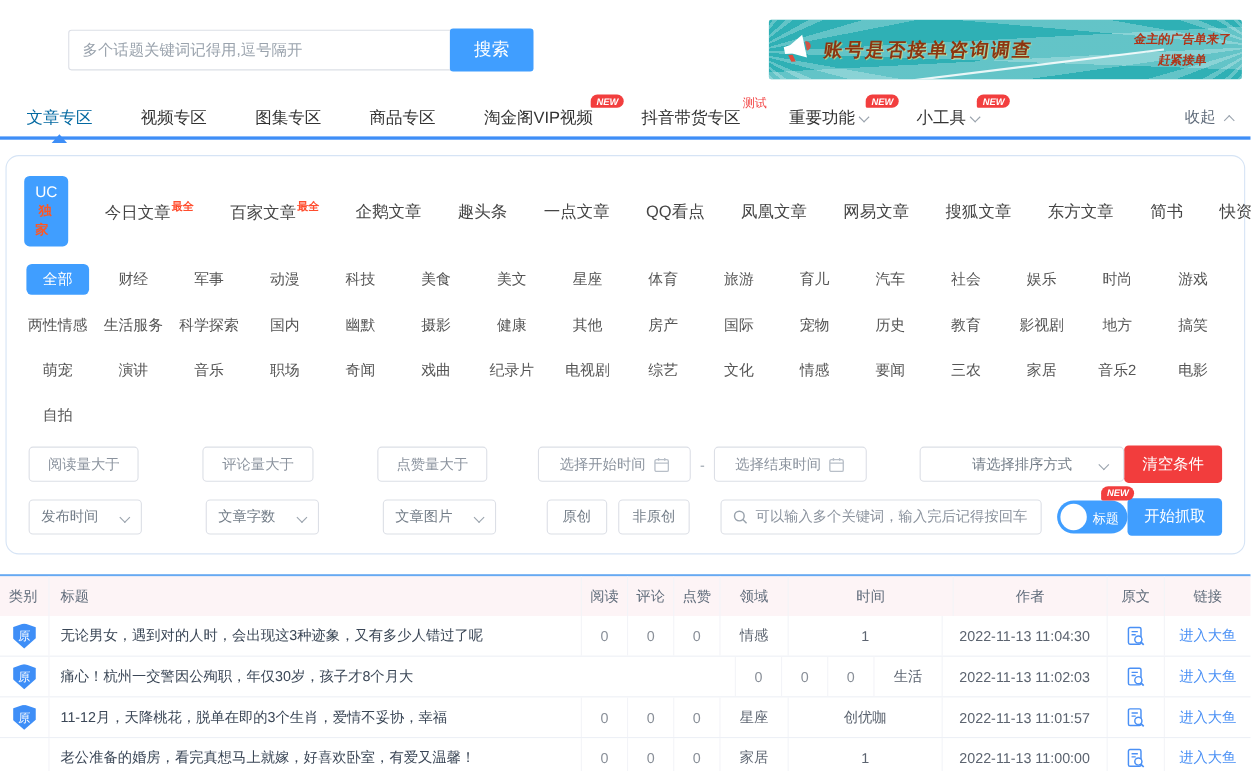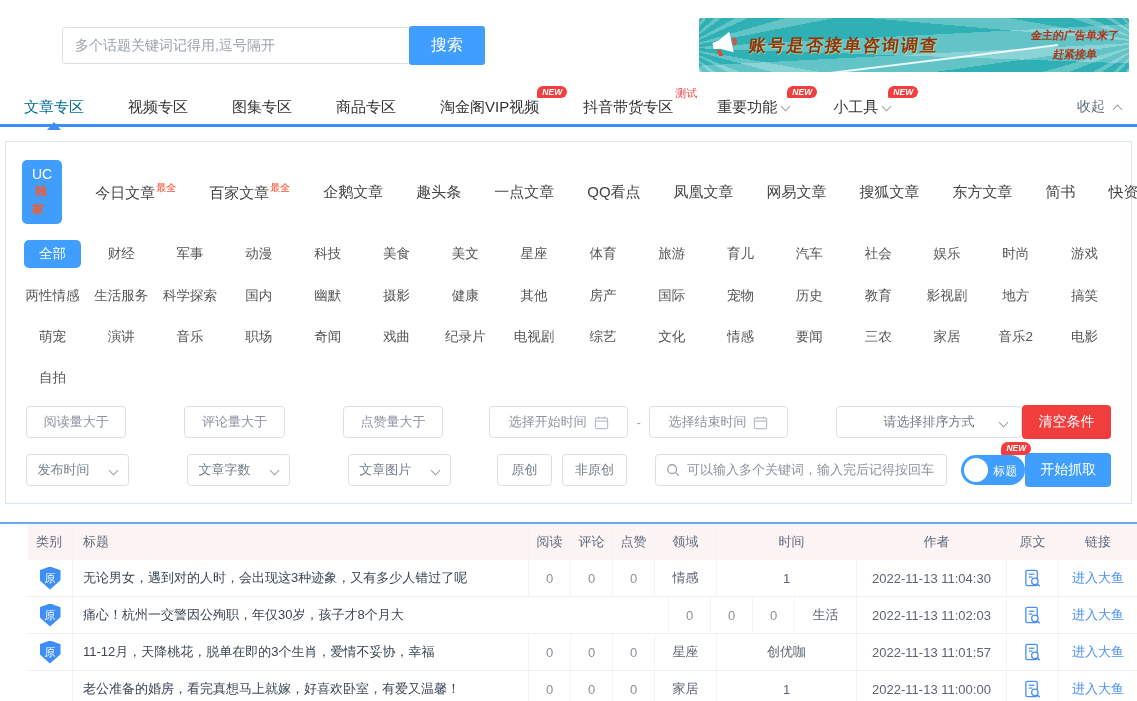--- a/index.html
+++ b/index.html
@@ -42,25 +42,25 @@
   .badge-new { position:absolute; top:-12px; right:-28px; background:#f23e3e; color:#fff;
     font-size:8.5px; font-style:italic; font-weight:700; padding:2px 5px;
     border-radius:8px 8px 8px 2px; line-height:1; }
   .badge-test { position:absolute; top:-12px; right:-24px; color:#f23e3e; font-size:11px; }
   .caret { display:inline-block; width:7px; height:7px; border-right:1.5px solid #9aa3ad;
     border-bottom:1.5px solid #9aa3ad; transform:rotate(45deg); margin-left:5px; vertical-align:2px; }
   .caret.up { transform:rotate(-135deg); vertical-align:-2px; }
   .nav-collapse { margin-left:auto; font-size:14px; color:#5f6b7a; cursor:pointer; white-space:nowrap; }
 
   
-  .filter-panel { margin:14px 5px 0; border:1px solid #d6e4f5; border-radius:0;
+  .filter-panel { margin:14px 5px 0; border:1px solid #d6e4f5; border-radius:12px;
     padding:10px 10px 16px; }
   .sources-row { display:flex; align-items:center; gap:33px; padding:8px 6px 12px; font-size:15px; color:#454545; }
   .source-item { position:relative; cursor:pointer; white-space:nowrap; }
-  .source-item .sup { color:#ff4d2e; font-size:10px; font-weight:400; vertical-align:7px; margin-left:1px; }
+  .source-item .sup { color:#ff4d2e; font-size:10px; font-weight:700; vertical-align:7px; margin-left:1px; }
   .source-pill { background:#409eff; color:#fff; border-radius:5px; padding:6px 10px;
     font-size:14px; cursor:pointer; }
   .source-pill .uc-badge { color:#ff5722; font-size:12px; font-weight:700; margin-left:3px; }
   .categories { display:grid; grid-template-columns:repeat(16,1fr); row-gap:15px;
     justify-items:center; align-items:center; margin:4px 2px 6px; font-size:13.5px; color:#555; }
   .cat { cursor:pointer; padding:4px 0; white-space:nowrap; }
   .cat.active { background:#409eff; color:#fff; border-radius:5px; padding:5px 15px; }
 
   .filter-row { display:flex; align-items:center; margin:14px 4px 0; }
   .f-box { height:32px; border:1px solid #dcdfe6; border-radius:4px; background:#fff;
@@ -82,21 +82,21 @@
     flex:0 0 auto; cursor:pointer; }
   .toggle .knob { position:absolute; left:3px; top:3px; width:24px; height:24px;
     background:#fff; border-radius:50%; }
   .toggle .t-label { position:absolute; left:32px; top:8px; font-size:12px; color:#fff; }
   .toggle .badge-new { top:-13px; right:-6px; }
   .btn-primary { margin-left:auto; margin-right:6px; width:90px; height:34px; background:#409eff;
     color:#fff; border:none; border-radius:4px; font-size:14px; cursor:pointer; }
 
   
   .result-table { margin-top:18px; border-top:2px solid #66a9f2; }
-  .tr { display:flex; align-items:flex-end;margin-left:28px; }
+  .tr { display:flex; align-items:flex-end; }
   .thead { background:#fdf4f6; height:36px; font-size:13px; color:#5f6b7a; }
   .row { height:37px; border-bottom:1px solid #edf0f6; font-size:13px; }
   .cell { display:flex; align-items:center; justify-content:center; height:100%;
     border-right:1px solid #f3f4f8; flex:0 0 auto; }
   .cell:last-child { border-right:none; }
   .c-cat{width:45px} .c-read,.c-comment,.c-like{width:42px} .c-domain{width:62px}
   .c-author{width:140px} .c-time{width:150px} .c-orig{width:52px} .c-link{width:78px}
   .c-title { flex:1 1 auto; justify-content:flex-start; padding-left:10px; overflow:hidden; }
   .thead .c-cat { justify-content:flex-start; padding-left:8px; }
   .thead .c-title { justify-content:flex-start; }

